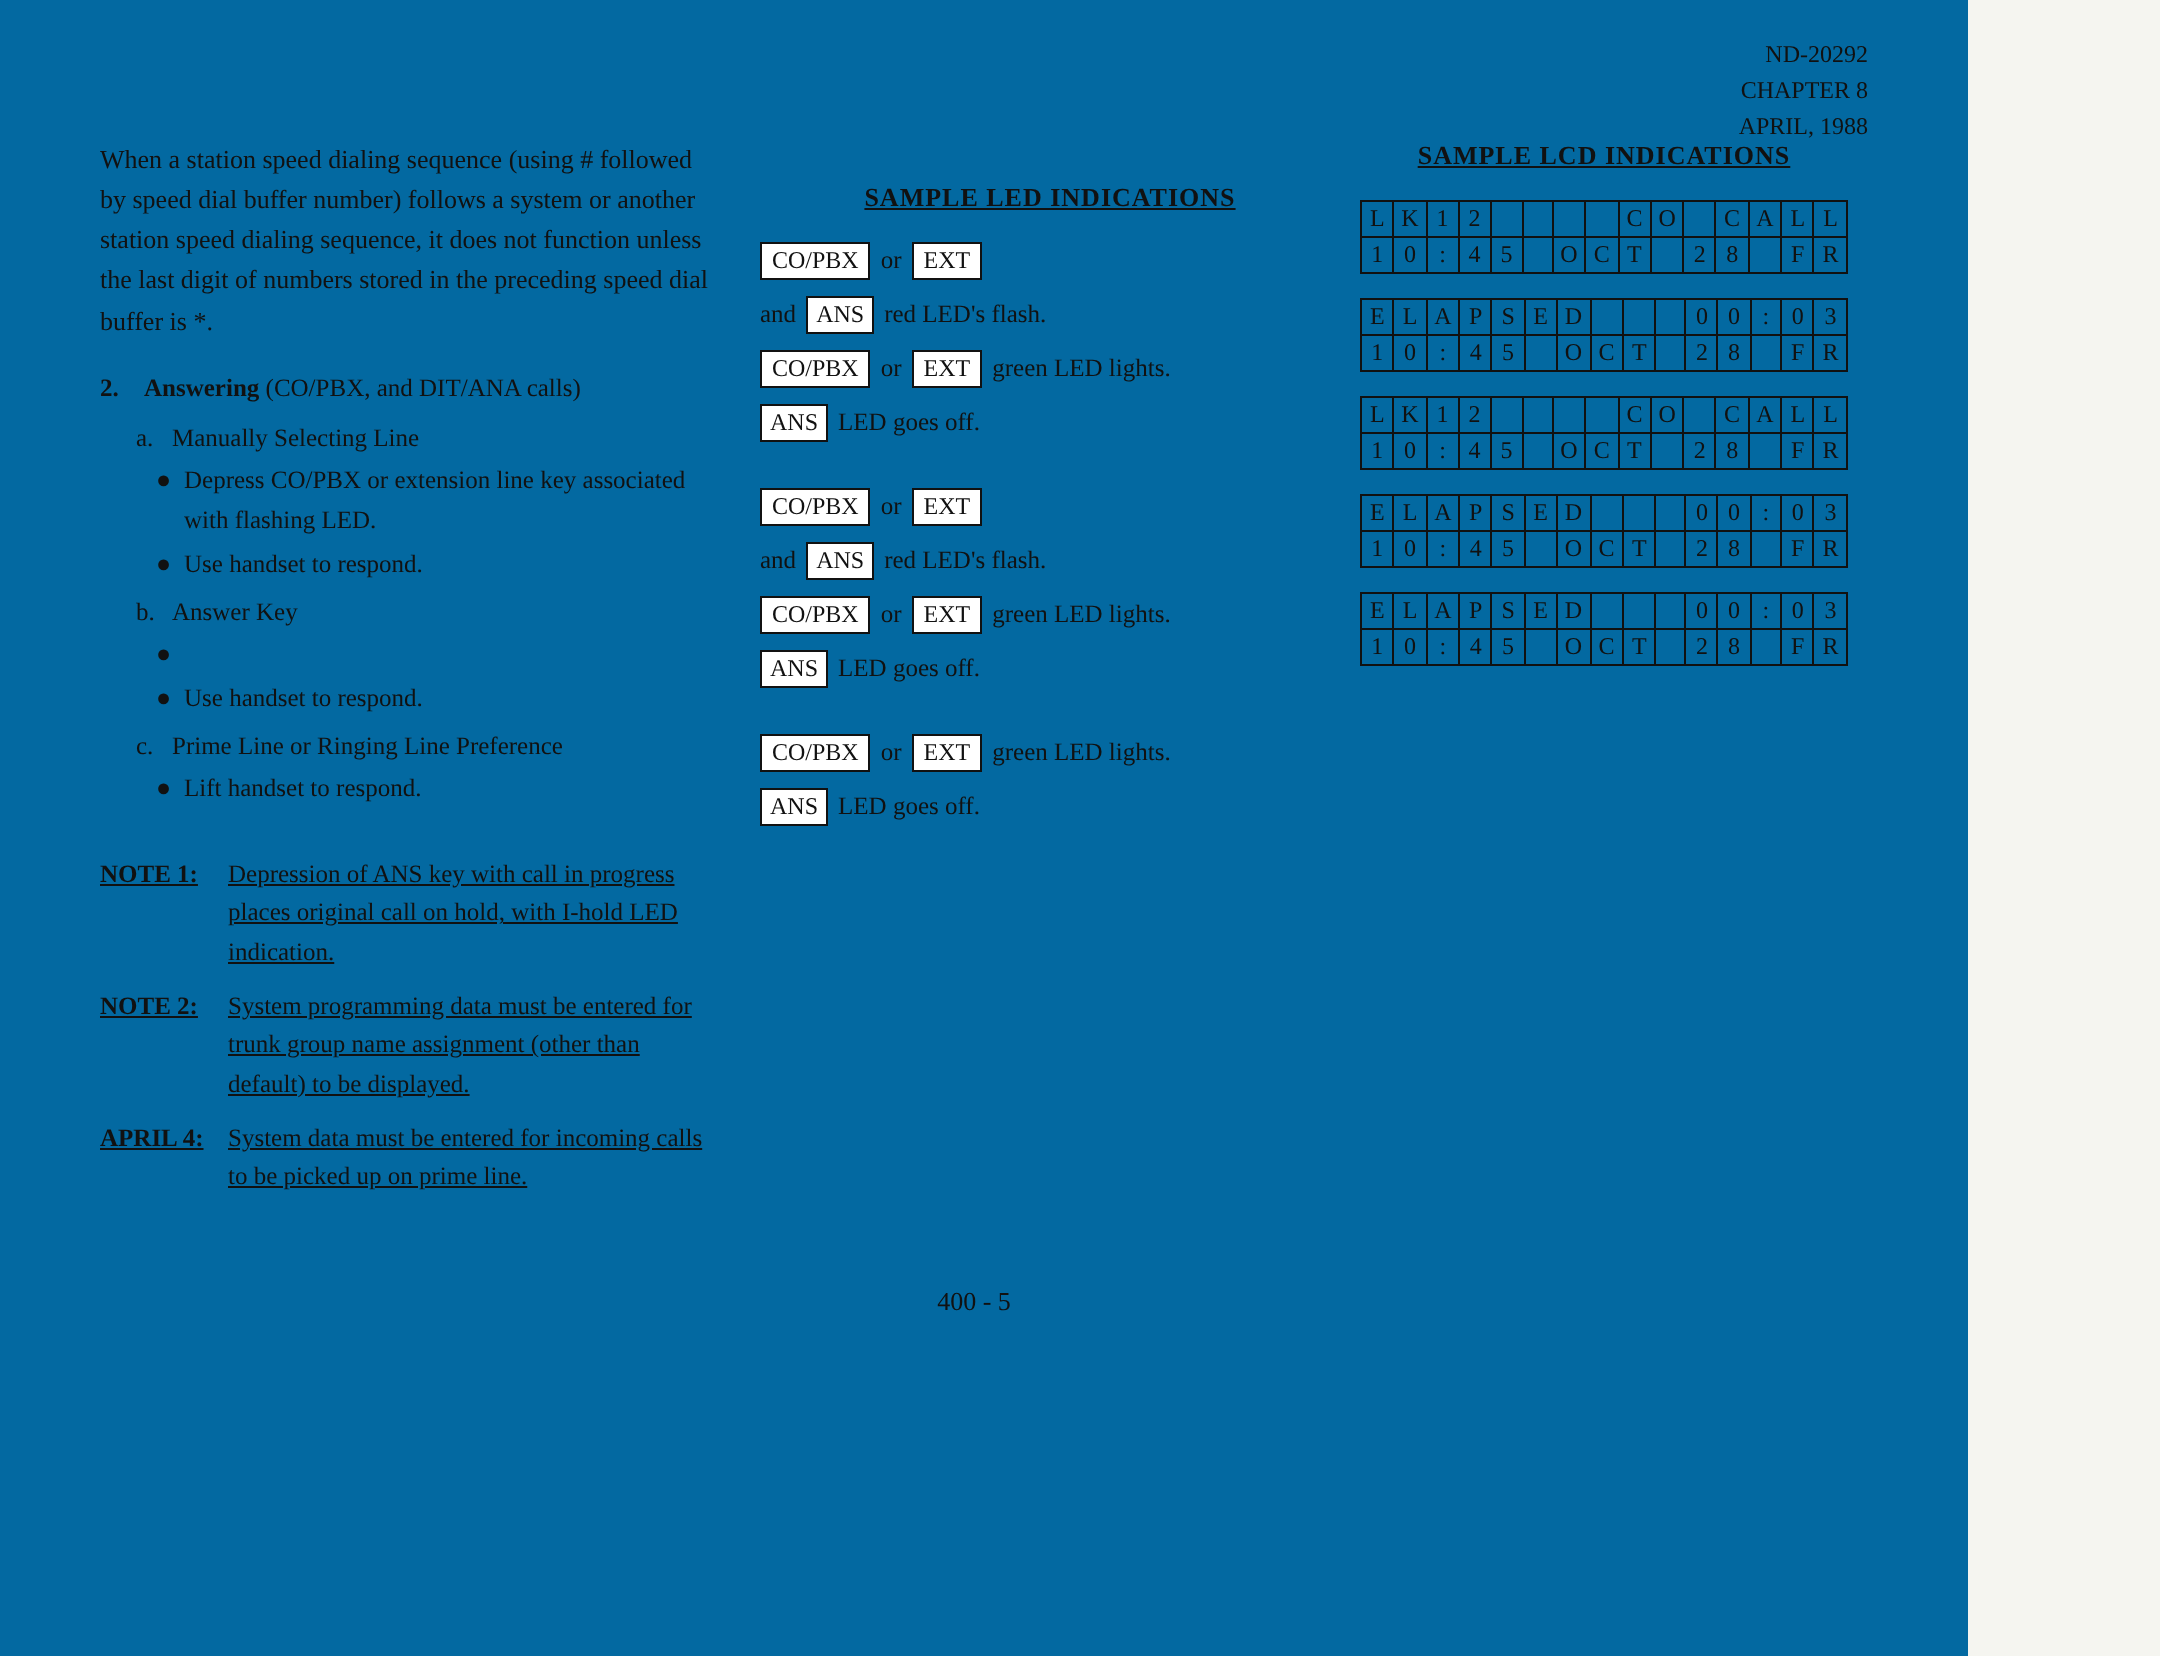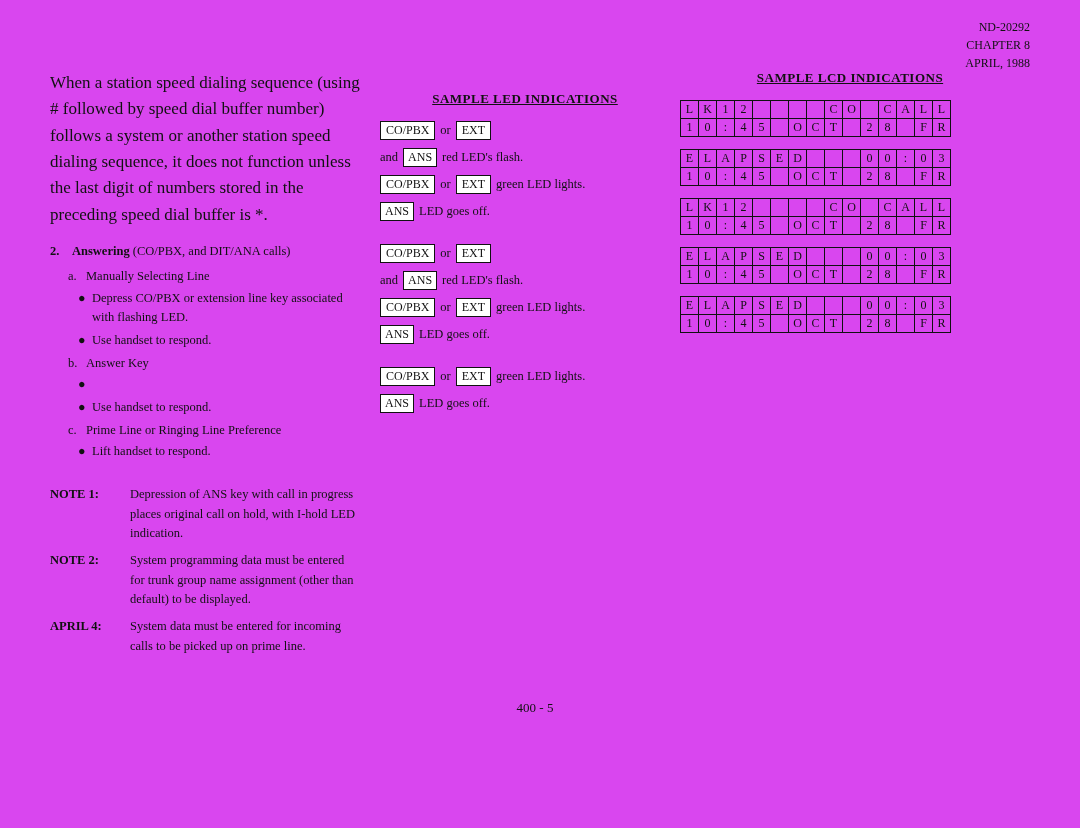--- a/index.html
+++ b/index.html
@@ -6,23 +6,23 @@
     body {
       background: #f5f5f0;
       font-family: "Times New Roman", Times, serif;
       font-size: 13px;
       color: #111;
       width: 1080px;
       min-height: 828px;
       position: relative;
     }
     .page {
-      width: 1080px;
+      width: 984px;
       min-height: 828px;
-      background: #d946ef;
+      background: #0369a1;
       padding: 30px 60px 40px 50px;
       position: relative;
     }
     .header-right {
       position: absolute;
       top: 18px;
       right: 50px;
       text-align: right;
       font-size: 12px;
       line-height: 1.5;
@@ -46,21 +46,21 @@
       font-size: 12.5px;
       margin-top: 21px;
     }
     .right-col {
       flex: 1;
       padding-left: 10px;
       font-size: 12.5px;
     }
     .intro-text {
       margin-bottom: 14px;
-      font-size: 17px;
+      font-size: 13px;
       line-height: 1.55;
     }
     .list-item-numbered {
       display: flex;
       gap: 6px;
       margin-bottom: 6px;
     }
     .list-item-numbered .num {
       font-weight: bold;
       min-width: 16px;
@@ -83,22 +83,23 @@
       display: flex;
       gap: 4px;
       margin-left: 20px;
       margin-bottom: 3px;
     }
     .bullet {
       min-width: 10px;
     }
     .note-item {
       display: flex;
-      gap: 20px;
+      gap: 4px;
       margin-bottom: 8px;
+      text-decoration: underline;
     }
     .note-label {
       font-weight: bold;
       min-width: 60px;
       white-space: nowrap;
     }
     .col-heading {
       font-weight: bold;
       text-decoration: underline;
       text-align: center;

